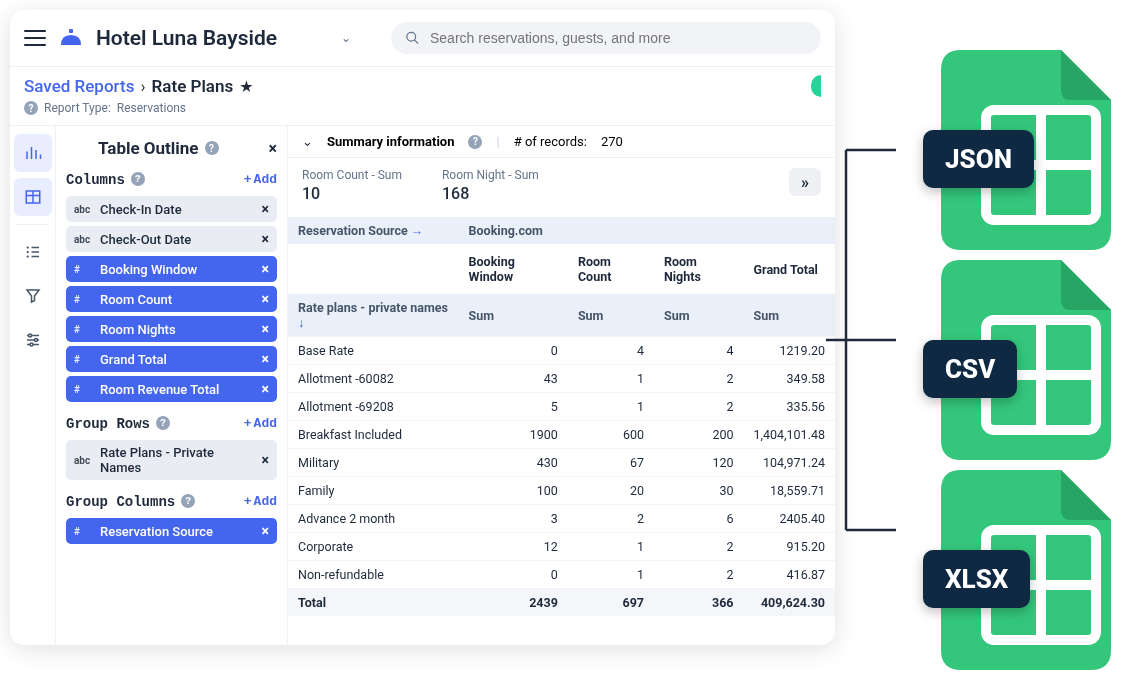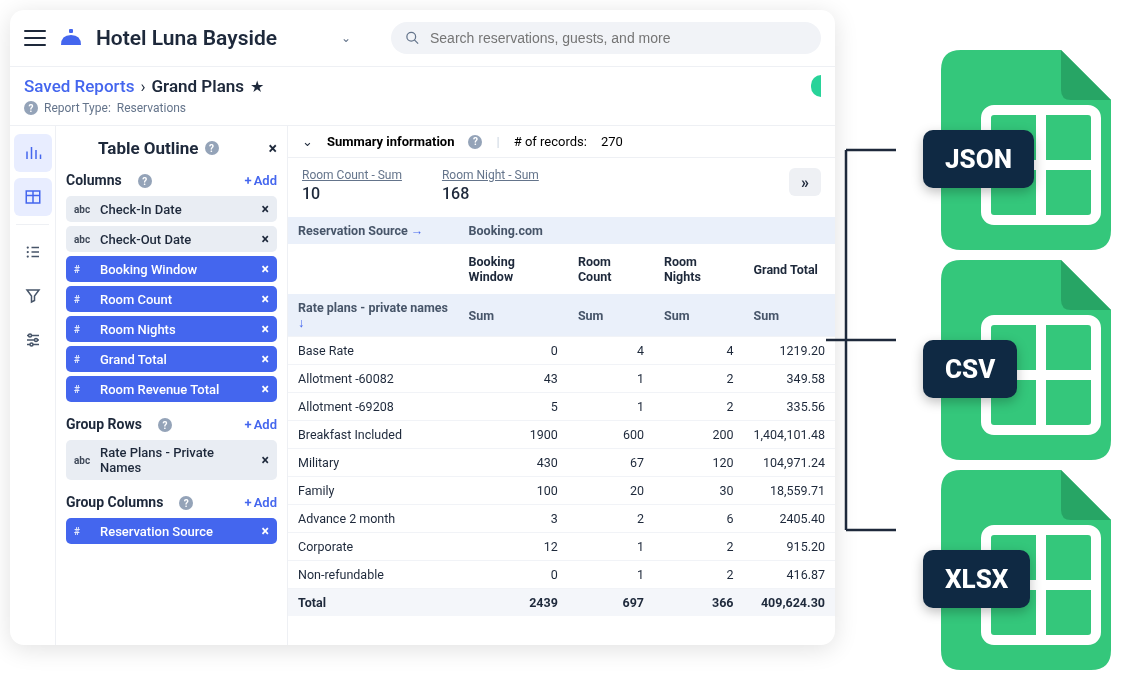--- a/index.html
+++ b/index.html
@@ -39,36 +39,36 @@
 .rail-btn.active { background: #e8edff; }
 .rail-btn svg { width: 18px; height: 18px; }
 .rail-btn.muted { color: #475569; }
 .rail-sep { height: 1px; background: #eef0f4; margin: 4px 6px; }
 
 
 .outline { width: 232px; border-right: 1px solid #eef0f4; padding: 12px 10px; overflow-y: auto; }
 .outline-title { display: flex; align-items: center; gap: 6px; margin-bottom: 14px; margin-left: 32px; }
 .outline-title h2 { font-size: 17px; font-weight: 700; color: #1e293b; }
 .close-x { margin-left: auto; font-size: 16px; color: #1e293b; cursor: pointer; font-weight: bold; }
-.section-head { display: flex; align-items: flex-end; gap: 16px; margin: 14px 0 8px; }
+.section-head { display: flex; align-items: flex-start; gap: 6px; margin: 14px 0 8px; font-family: Liberation Mono, monospace; }
 .section-head h3 { font-size: 14px; font-weight: 700; color: #1e293b; }
 .add-btn { margin-left: auto; color: #4466ee; font-size: 13px; font-weight: 600; cursor: pointer; display: flex; align-items: center; gap: 2px; }
 .pill { display: flex; align-items: center; gap: 6px; padding: 5px 8px; border-radius: 5px; margin-bottom: 4px; font-size: 13px; font-weight: 500; }
 .pill.gray { background: #e9edf3; color: #1e293b; }
 .pill.blue { background: #4466ee; color: #fff; }
 .pill-type { font-size: 10px; font-weight: 700; opacity: 0.85; min-width: 20px; }
 .pill-x { margin-left: auto; font-weight: bold; cursor: pointer; font-size: 14px; }
 
 
 .main { flex: 1; display: flex; flex-direction: column; overflow: hidden; }
 .summary-bar { display: flex; align-items: center; padding: 8px 14px; gap: 14px; font-size: 13px; border-bottom: 1px solid #eef0f4; }
 .summary-bar .toggle { color: #1e293b; cursor: pointer; }
 .summary-bar b { font-weight: 700; }
 .metrics { display: flex; padding: 10px 14px 14px; gap: 40px; align-items: flex-start; }
-.metric-label { font-size: 12px; color: #64748b; text-decoration: underline; }
+.metric-label { font-size: 12px; color: #64748b; }
 .metric-val { font-size: 16px; color: #1e293b; font-weight: 500; margin-top: 2px; }
 .expand-btn { margin-left: auto; background: #eef0f4; border-radius: 6px; width: 32px; height: 28px; display: flex; align-items: center; justify-content: center; cursor: pointer; color: #1e293b; font-weight: bold; }
 
 
 .tbl { font-size: 12.5px; color: #1e293b; border-collapse: collapse; width: 100%; }
 .tbl th, .tbl td { padding: 6px 10px; text-align: left; }
 .tbl .hdr-src { background: #eaf0fa; font-weight: 600; color: #475569; }
 .tbl .hdr-src .arrow { color: #4466ee; }
 .tbl .hdr-cols th { font-weight: 700; color: #1e293b; padding-top: 10px; padding-bottom: 10px; }
 .tbl .hdr-sub { background: #eaf0fa; }
@@ -113,21 +113,21 @@
           <circle cx="10" cy="10" r="7" fill="none" stroke="currentColor" stroke-width="2"></circle>
           <line x1="15" y1="15" x2="21" y2="21" stroke="currentColor" stroke-width="2"></line>
         </svg>
       <input type="text" placeholder="Search reservations, guests, and more" style="">
     </div>
   </div>
 
   <div class="crumb-row">
     <span class="crumb-link">Saved Reports</span>
     <span class="crumb-sep">›</span>
-    <span class="crumb-cur">Grand Plans</span>
+    <span class="crumb-cur">Rate Plans</span>
     <span class="star">★</span>
     <span class="green-dot"></span>
   </div>
   <div class="subcrumb">
     <span class="help-circle">?</span>
     <span>Report Type:</span>
     <span>Reservations</span>
   </div>
 
   <div class="body">

